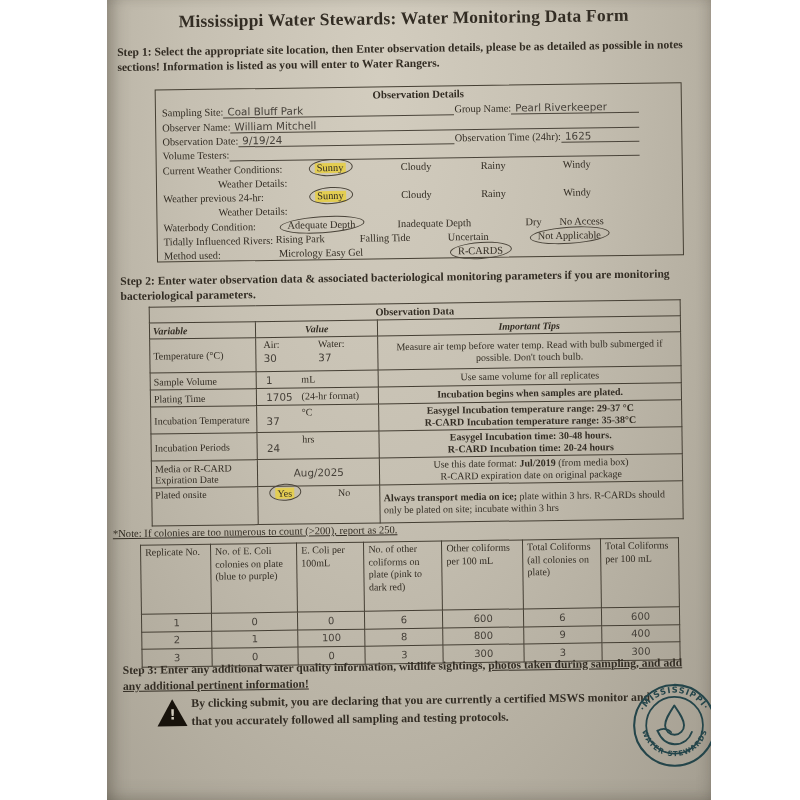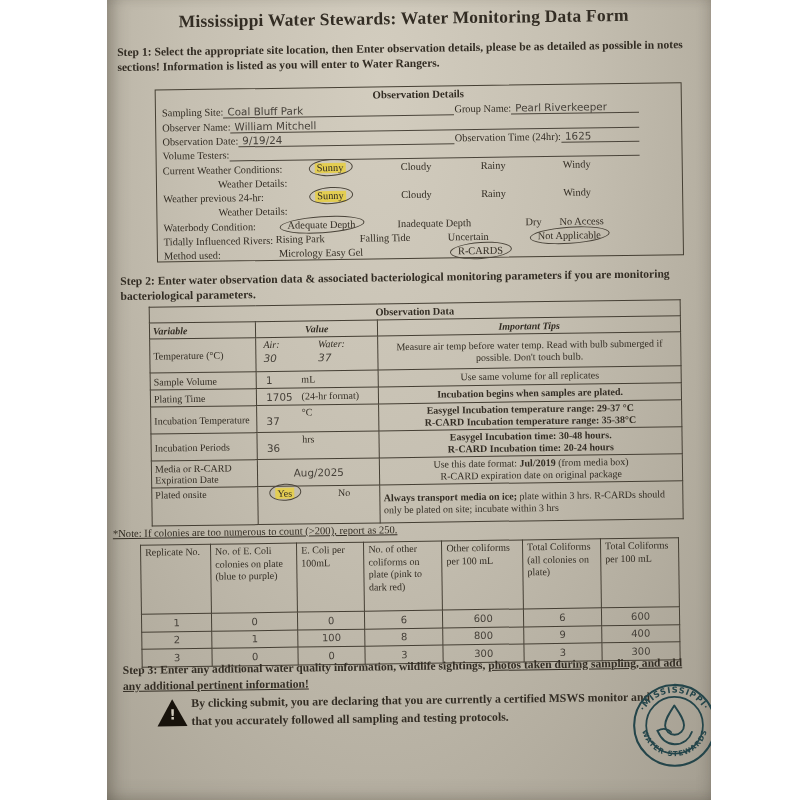--- a/index.html
+++ b/index.html
@@ -38,21 +38,21 @@
   .obstable{position:absolute;top:303px;left:43px;width:532px;border-collapse:collapse;
             font-size:10px;color:#332d24;}
   .obstable td{border:1px solid #453f34;padding:1px 3px;vertical-align:middle;}
   .obstable tr.band td{font-weight:bold;text-align:center;height:13px;font-size:10.4px;}
   .obstable tr.cols td{font-weight:bold;font-style:italic;height:13px;}
   .tip{text-align:center;line-height:1.18;}
   .tipb{font-weight:bold;}
   .valflex{display:flex;align-items:flex-start;}
   .vnum{width:36%;padding-left:6px;box-sizing:border-box;}
   .unit{flex:1;}
-  .stack{display:inline-block;width:44%;padding-left:4px;font-style:italic;}
+  .stack{display:inline-block;width:44%;padding-left:4px;}
   .stack .hw{display:block;margin-top:2px;}
   .vcenter{text-align:center;}
   .yn{display:flex;align-items:center;padding-left:14px;gap:44px;}
 
   .note{position:absolute;top:524px;left:4px;font-size:10.6px;text-decoration:underline;}
 
   
   .reptable{position:absolute;top:541px;left:31px;width:539px;border-collapse:collapse;font-size:10px;}
   .reptable td{border:1.2px solid #453f34;padding:1px 4px;}
   .reptable tr.rhead td{vertical-align:top;text-align:left;line-height:1.25;height:66px;}
@@ -235,21 +235,21 @@
             </td>
         <td class="tip tipb">
           <div>Easygel Incubation temperature range: 29-37 °C</div>
           <div>R-CARD Incubation temperature range: 35-38°C</div>
         </td>
       </tr>
       <tr style="height:27px">
         <td>Incubation Periods</td>
         <td style="vertical-align:top">
               <span class="valflex">
-                <span class="hw vnum" style="margin-top:8px">36</span>
+                <span class="hw vnum" style="margin-top:8px">24</span>
                 <span class="unit">hrs</span>
               </span>
             </td>
         <td class="tip tipb">
           <div>Easygel Incubation time: 30-48 hours.</div>
           <div>R-CARD Incubation time: 20-24 hours</div>
         </td>
       </tr>
       <tr style="height:27px">
         <td>Media or R-CARD Expiration Date</td>

